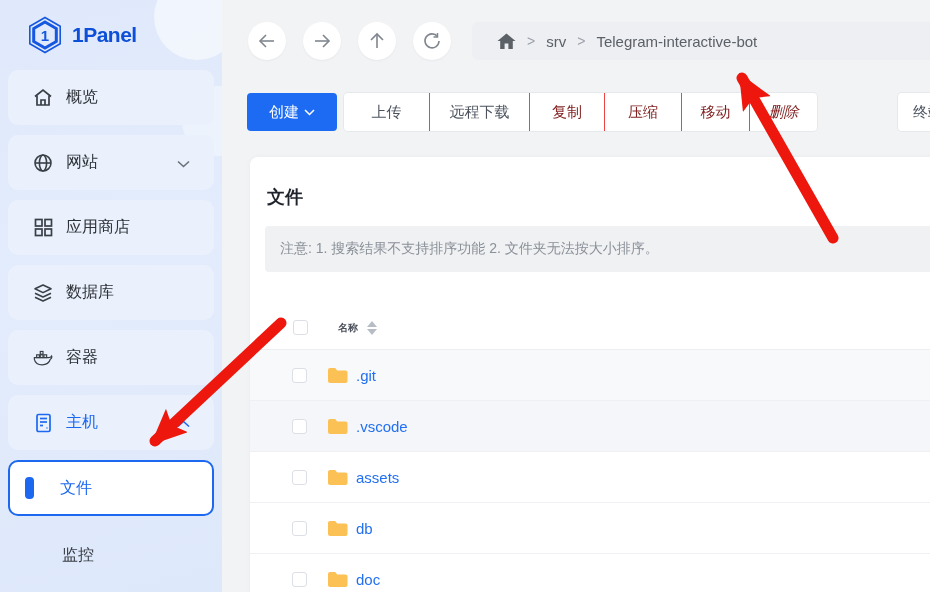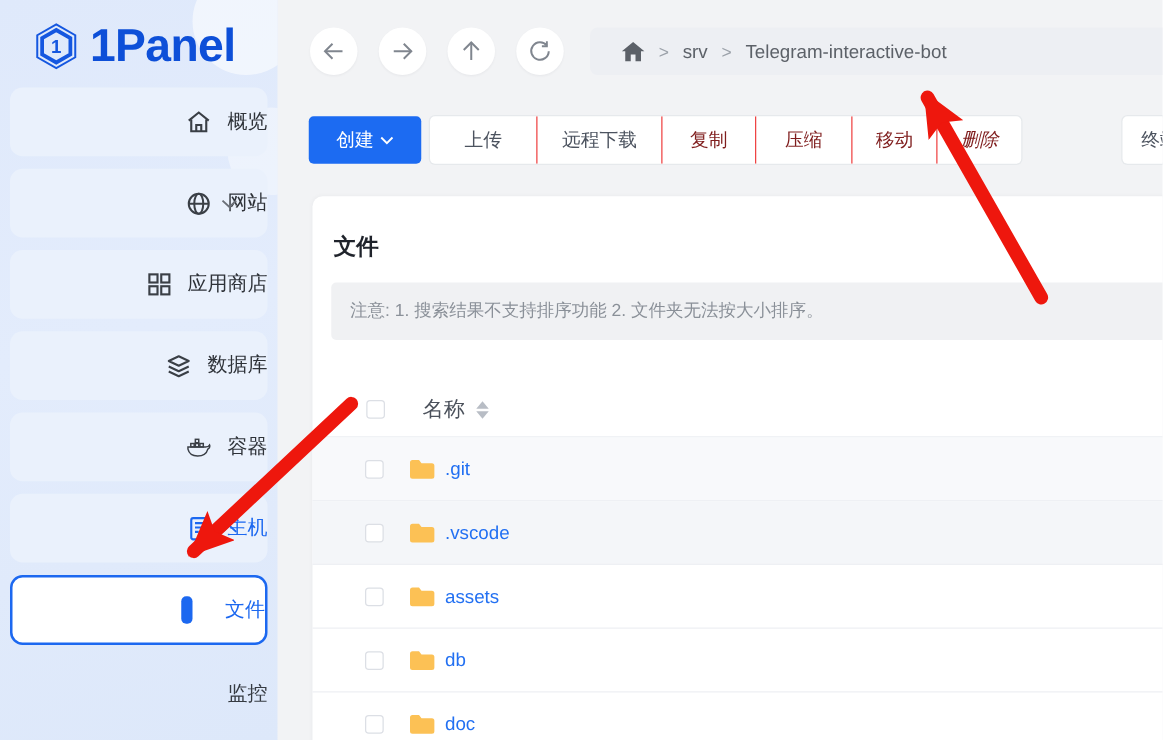--- a/index.html
+++ b/index.html
@@ -13,26 +13,26 @@
   .sidebar {
     position:absolute; left:0; top:0; width:222px; height:592px;
     background:linear-gradient(165deg,#dfe9fb 0%,#e3ecfc 45%,#dde8fa 100%);
     overflow:hidden; z-index:2;
   }
   .sidebar .blob1 { position:absolute; right:-18px; top:-26px; width:86px; height:86px;
     border-radius:50%; background:rgba(255,255,255,.55); }
   .sidebar .blob2 { position:absolute; right:-30px; top:86px; width:70px; height:70px;
     border-radius:50%; background:rgba(255,255,255,.4); }
   .logo { position:absolute; left:26px; top:16px; display:flex; align-items:center; gap:8px; }
-  .logo-text { font-size:37px; font-weight:800; color:#0d4fd8; letter-spacing:-.5px; }
+  .logo-text { font-size:21px; font-weight:800; color:#0d4fd8; letter-spacing:-.5px; }
   .menu { position:absolute; left:0; top:70px; width:222px; }
   .menu-item {
     position:relative; margin:0 8px 10px 8px; height:55px; border-radius:10px;
     background:#eaf1fc; display:flex; align-items:center; padding-left:25px;
-    font-size:16px; color:#2e3238; cursor:pointer;justify-content:flex-end;
+    font-size:16px; color:#2e3238; cursor:pointer;
   }
   .menu-item .mi-label { margin-left:13px; }
   .menu-item .chev { position:absolute; right:24px; }
   .menu-item.blue { color:#1c68f0; }
   .menu-item.selected {
     background:#ffffff; border:2px solid #1c68f0; height:56px; margin-bottom:11px;
     color:#1c68f0; padding-left:15px;
   }
   .active-bar { width:9px; height:22px; border-radius:4px; background:#1c68f0; }
   .menu-item.selected .mi-label { margin-left:26px; }
@@ -84,21 +84,21 @@
   }
   .card-title { padding:28px 0 0 17px; font-size:18px; font-weight:700; color:#1f232b; }
   .notice {
     margin:17px 0 0 15px; width:670px; height:46px; background:#f0f1f3; border-radius:4px;
     display:flex; align-items:center; padding-left:15px; font-size:14px; color:#8a9098;
   }
   .ftable { margin-top:34px; }
   .thead {
     height:44px; display:flex; align-items:center; border-bottom:1px solid #eceef2;
   }
-  .th-name { margin-left:30px; font-size:17px; font-weight:400; color:#4b515b; }
+  .th-name { margin-left:30px; font-size:10px; font-weight:700; color:#4b515b; }
   .sorter { display:flex; flex-direction:column; gap:2px; margin-left:9px; cursor:pointer; }
   .tri-up { width:0; height:0; border-left:5px solid transparent; border-right:5px solid transparent;
     border-bottom:6px solid #b8bdc5; }
   .tri-dn { width:0; height:0; border-left:5px solid transparent; border-right:5px solid transparent;
     border-top:6px solid #b8bdc5; }
   .trow {
     height:51px; display:flex; align-items:center; border-bottom:1px solid #eef0f4;
   }
   .trow.shade-a { background:#f8f9fb; }
   .trow.shade-b { background:#f4f6f9; }

